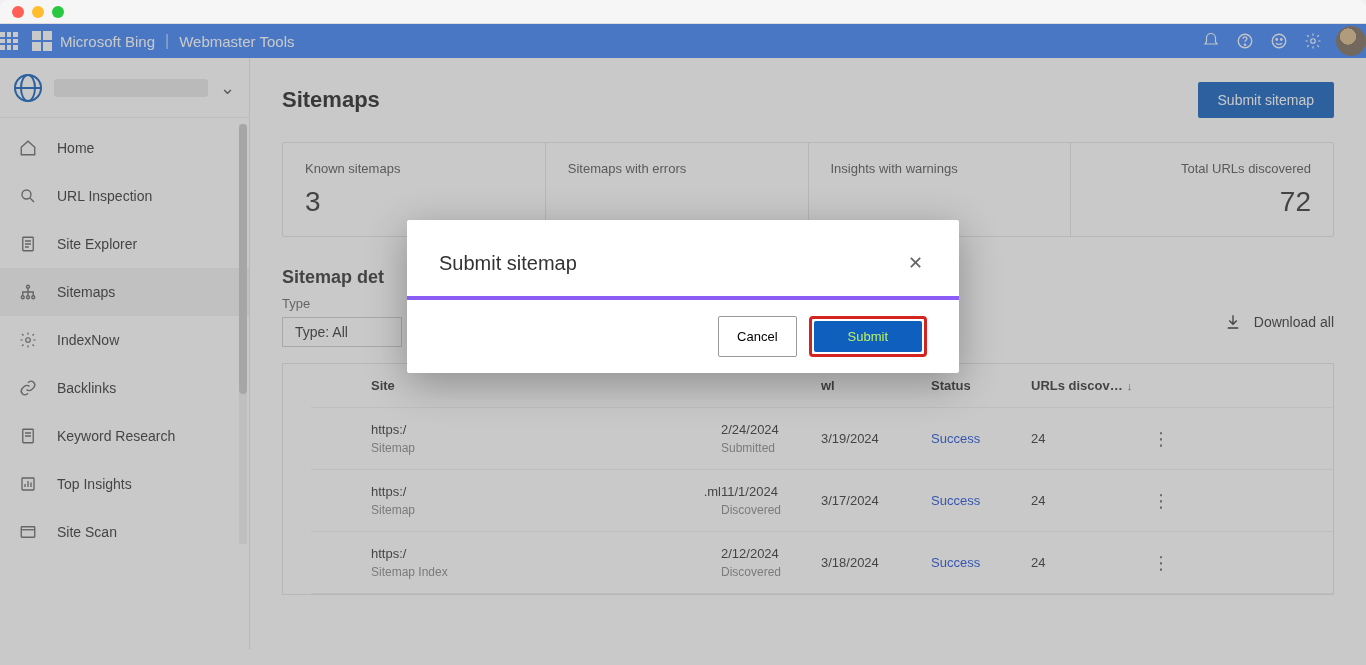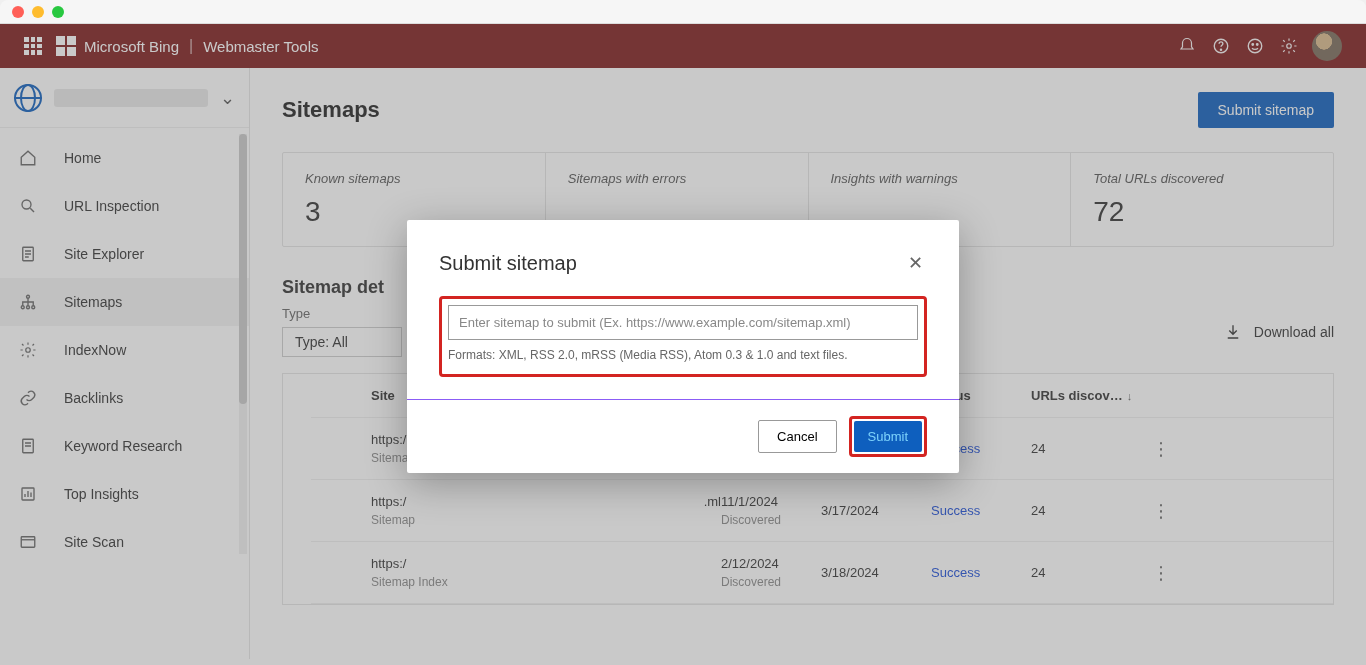--- a/index.html
+++ b/index.html
@@ -6,21 +6,21 @@
 body { background: #f0f0f0; width: 1366px; height: 665px; overflow: hidden; position: relative; }
 
 .window-chrome { height: 24px; background: #f6f6f6; display: flex; align-items: center; padding-left: 12px; gap: 8px; border-bottom: 1px solid #ddd; border-radius: 8px 8px 0 0; }
 .traffic-light { width: 12px; height: 12px; border-radius: 50%; }
 .tl-red { background: #ff5f57; }
 .tl-yellow { background: #febc2e; }
 .tl-green { background: #28c840; }
 
 .app { position: relative; width: 100%; height: calc(100% - 24px); background: #fff; }
 
-.topbar { height: 44px; background: #7f1d1d; display: flex; align-items: center; padding: 0 24px; color: #fff; }
+.topbar { height: 34px; background: #3b82f6; display: flex; align-items: center; padding: 0 0; color: #fff; }
 .waffle { width: 18px; height: 18px; display: grid; grid-template-columns: repeat(3,1fr); gap: 2px; margin-right: 14px; cursor: pointer; }
 .waffle span { background: #fff; }
 .logo-tiles { width: 20px; height: 20px; display: grid; grid-template-columns: 1fr 1fr; gap: 2px; margin-right: 8px; }
 .logo-tiles span { background: #fff; }
 .brand { font-size: 15px; font-weight: 400; }
 .brand-sep { margin: 0 10px; opacity: .6; }
 .spacer { flex: 1; }
 .top-icon { width: 34px; height: 34px; display: flex; align-items: center; justify-content: center; cursor: pointer; opacity: .95; }
 .avatar { width: 30px; height: 30px; border-radius: 50%; background: radial-gradient(circle at 40% 35%, #d9b88a 0 30%, #7a6a5a 31% 100%); margin-left: 6px; }
 
@@ -30,35 +30,35 @@
 .site-picker { height: 60px; display: flex; align-items: center; padding: 0 14px; gap: 12px; border-bottom: 1px solid #eee; }
 .globe { width: 28px; height: 28px; border: 2px solid #0e5fbe; border-radius: 50%; position: relative; display:flex; align-items:center; justify-content:center; }
 .globe::before { content:''; position:absolute; width: 28px; height: 2px; background:#0e5fbe; }
 .globe::after { content:''; position:absolute; width: 12px; height: 24px; border: 2px solid #0e5fbe; border-radius: 50%; }
 .site-name { flex:1; height: 18px; background: #e9e9e9; border-radius: 3px; }
 .chev { font-size: 18px; color: #555; }
 
 .nav { padding-top: 6px; height: calc(100% - 110px); overflow: hidden; position: relative; }
 .nav-scroll-track { position:absolute; right:2px; top:6px; width:8px; height: 420px; background: #f0f0f0; }
 .nav-scroll-thumb { position:absolute; right:2px; top:6px; width:8px; height: 270px; background: #c9c9c9; border-radius: 4px; }
-.nav-item { display:flex; align-items:center; height: 48px; padding: 0 18px; gap: 26px; font-size: 14px; color: #333; cursor:pointer; }
+.nav-item { display:flex; align-items:center; height: 48px; padding: 0 18px; gap: 19px; font-size: 14px; color: #333; cursor:pointer; }
 .nav-item.active { background: #f3f3f3; font-weight: 500; }
 .nav-ic { width: 20px; display:flex; justify-content:center; align-items:center; color: #666; }
 .config-row { position:absolute; bottom: 0; left:0; right:0; height: 44px; border-top: 1px solid #eee; display:flex; align-items:center; padding: 0 18px; font-size:14px; color:#444; gap: 10px; }
 .config-row .chev-up { margin-left:auto; }
 
 .main { flex:1; padding: 24px 32px; background: #fff; overflow: hidden; }
 .page-head { display:flex; align-items:center; justify-content:space-between; margin-bottom: 24px; }
 .page-title { font-size: 22px; font-weight: 600; color: #222; }
 .btn-primary { background: #0e5fbe; color:#fff; border:none; padding: 10px 20px; font-size:14px; border-radius: 2px; cursor:pointer; }
 
 .cards { display:flex; border:1px solid #e3e3e3; border-radius: 2px; margin-bottom: 30px; }
 .card { flex:1; padding: 18px 22px; border-right: 1px solid #e3e3e3; }
-.card:last-child { border-right:none; }
-.card-label { font-size: 13px; color:#555; margin-bottom: 10px; font-style: italic; }
+.card:last-child { border-right:none;text-align:right; }
+.card-label { font-size: 13px; color:#555; margin-bottom: 10px; }
 .card-val { font-size: 28px; color:#333; }
 
 .details-title { font-size: 18px; font-weight:600; color:#333; margin-bottom: 8px; }
 .filter-row { display:flex; align-items:center; justify-content:space-between; margin-bottom: 16px; }
 .filter-left { display:flex; flex-direction:column; gap: 6px; }
 .filter-label { font-size:13px; color:#666; }
 .filter-sel { border:1px solid #ccc; padding: 6px 12px; font-size:14px; color:#333; min-width: 120px; background:#fff; display:flex; align-items:center; gap:8px; }
 .download-all { color:#333; font-size:14px; display:flex; align-items:center; gap:12px; cursor:pointer; }
 
 .table { border:1px solid #e3e3e3;padding-left:28px; }
@@ -76,24 +76,24 @@
 .dimmer { position:absolute; inset: 0; background: rgba(100,100,100,0.35); top: 24px; }
 .modal { position:absolute; left:50%; top: 220px; transform:translateX(-50%); width: 552px; background:#fff; box-shadow: 0 10px 40px rgba(0,0,0,.3); border-radius: 2px; }
 .modal-head { display:flex; align-items:center; justify-content:space-between; padding: 28px 32px 18px; }
 .modal-title { font-size: 20px; color:#333; }
 .close-x { font-size: 18px; color:#666; cursor:pointer; padding:4px; }
 .modal-body { padding: 0 32px 22px; }
 .input-wrap { border: 3px solid #d32421; padding: 6px 6px 12px; border-radius: 4px; }
 .sitemap-input { width:100%; border:1px solid #999; padding: 9px 10px; font-size:13px; color:#333; }
 .sitemap-input::placeholder { color:#888; }
 .formats { font-size:12px; color:#666; margin-top: 8px; }
-.modal-foot { border-top:1px solid #8b5cf6; padding: 16px 32px; display:flex; justify-content:flex-end; gap: 12px; align-items: center; }
+.modal-foot { border-top:4px solid #8b5cf6; padding: 16px 32px; display:flex; justify-content:flex-end; gap: 12px; }
 .btn-cancel { background:#fff; border:1px solid #999; padding: 8px 18px; font-size:13px; border-radius:2px; cursor:pointer; }
 .btn-submit-wrap { border: 3px solid #d32421; border-radius: 4px; padding: 2px; }
-.btn-submit { background:#0e5fbe; color:#7dd3fc; border:none; padding: 8px 14px; font-size:13px; font-weight:500; border-radius:2px; cursor:pointer; }
+.btn-submit { background:#0e5fbe; color:#bef264; border:none; padding: 8px 34px; font-size:13px; font-weight:500; border-radius:2px; cursor:pointer; }
 
 svg { width: 18px; height: 18px; }
 </style>
 </head>
 <body>
 
 <div class="window-chrome">
   <div class="traffic-light tl-red"></div>
   <div class="traffic-light tl-yellow"></div>
   <div class="traffic-light tl-green"></div>
@@ -354,25 +354,19 @@
   </div>
 </div>
 
 <div class="dimmer"></div>
 
 <div class="modal">
   <div class="modal-head">
     <div class="modal-title">Submit sitemap</div>
     <div class="close-x">✕</div>
   </div>
-  <div class="modal-body">
-    <div class="input-wrap">
-      <input class="sitemap-input" placeholder="Enter sitemap to submit (Ex. https://www.example.com/sitemap.xml)" style="">
-      <div class="formats">Formats: XML, RSS 2.0, mRSS (Media RSS), Atom 0.3 &amp; 1.0 and text files.</div>
-    </div>
-  </div>
   <div class="modal-foot">
     <button class="btn-cancel">Cancel</button>
     <div class="btn-submit-wrap">
       <button class="btn-submit">Submit</button>
     </div>
   </div>
 </div>
 
 </body></html>

